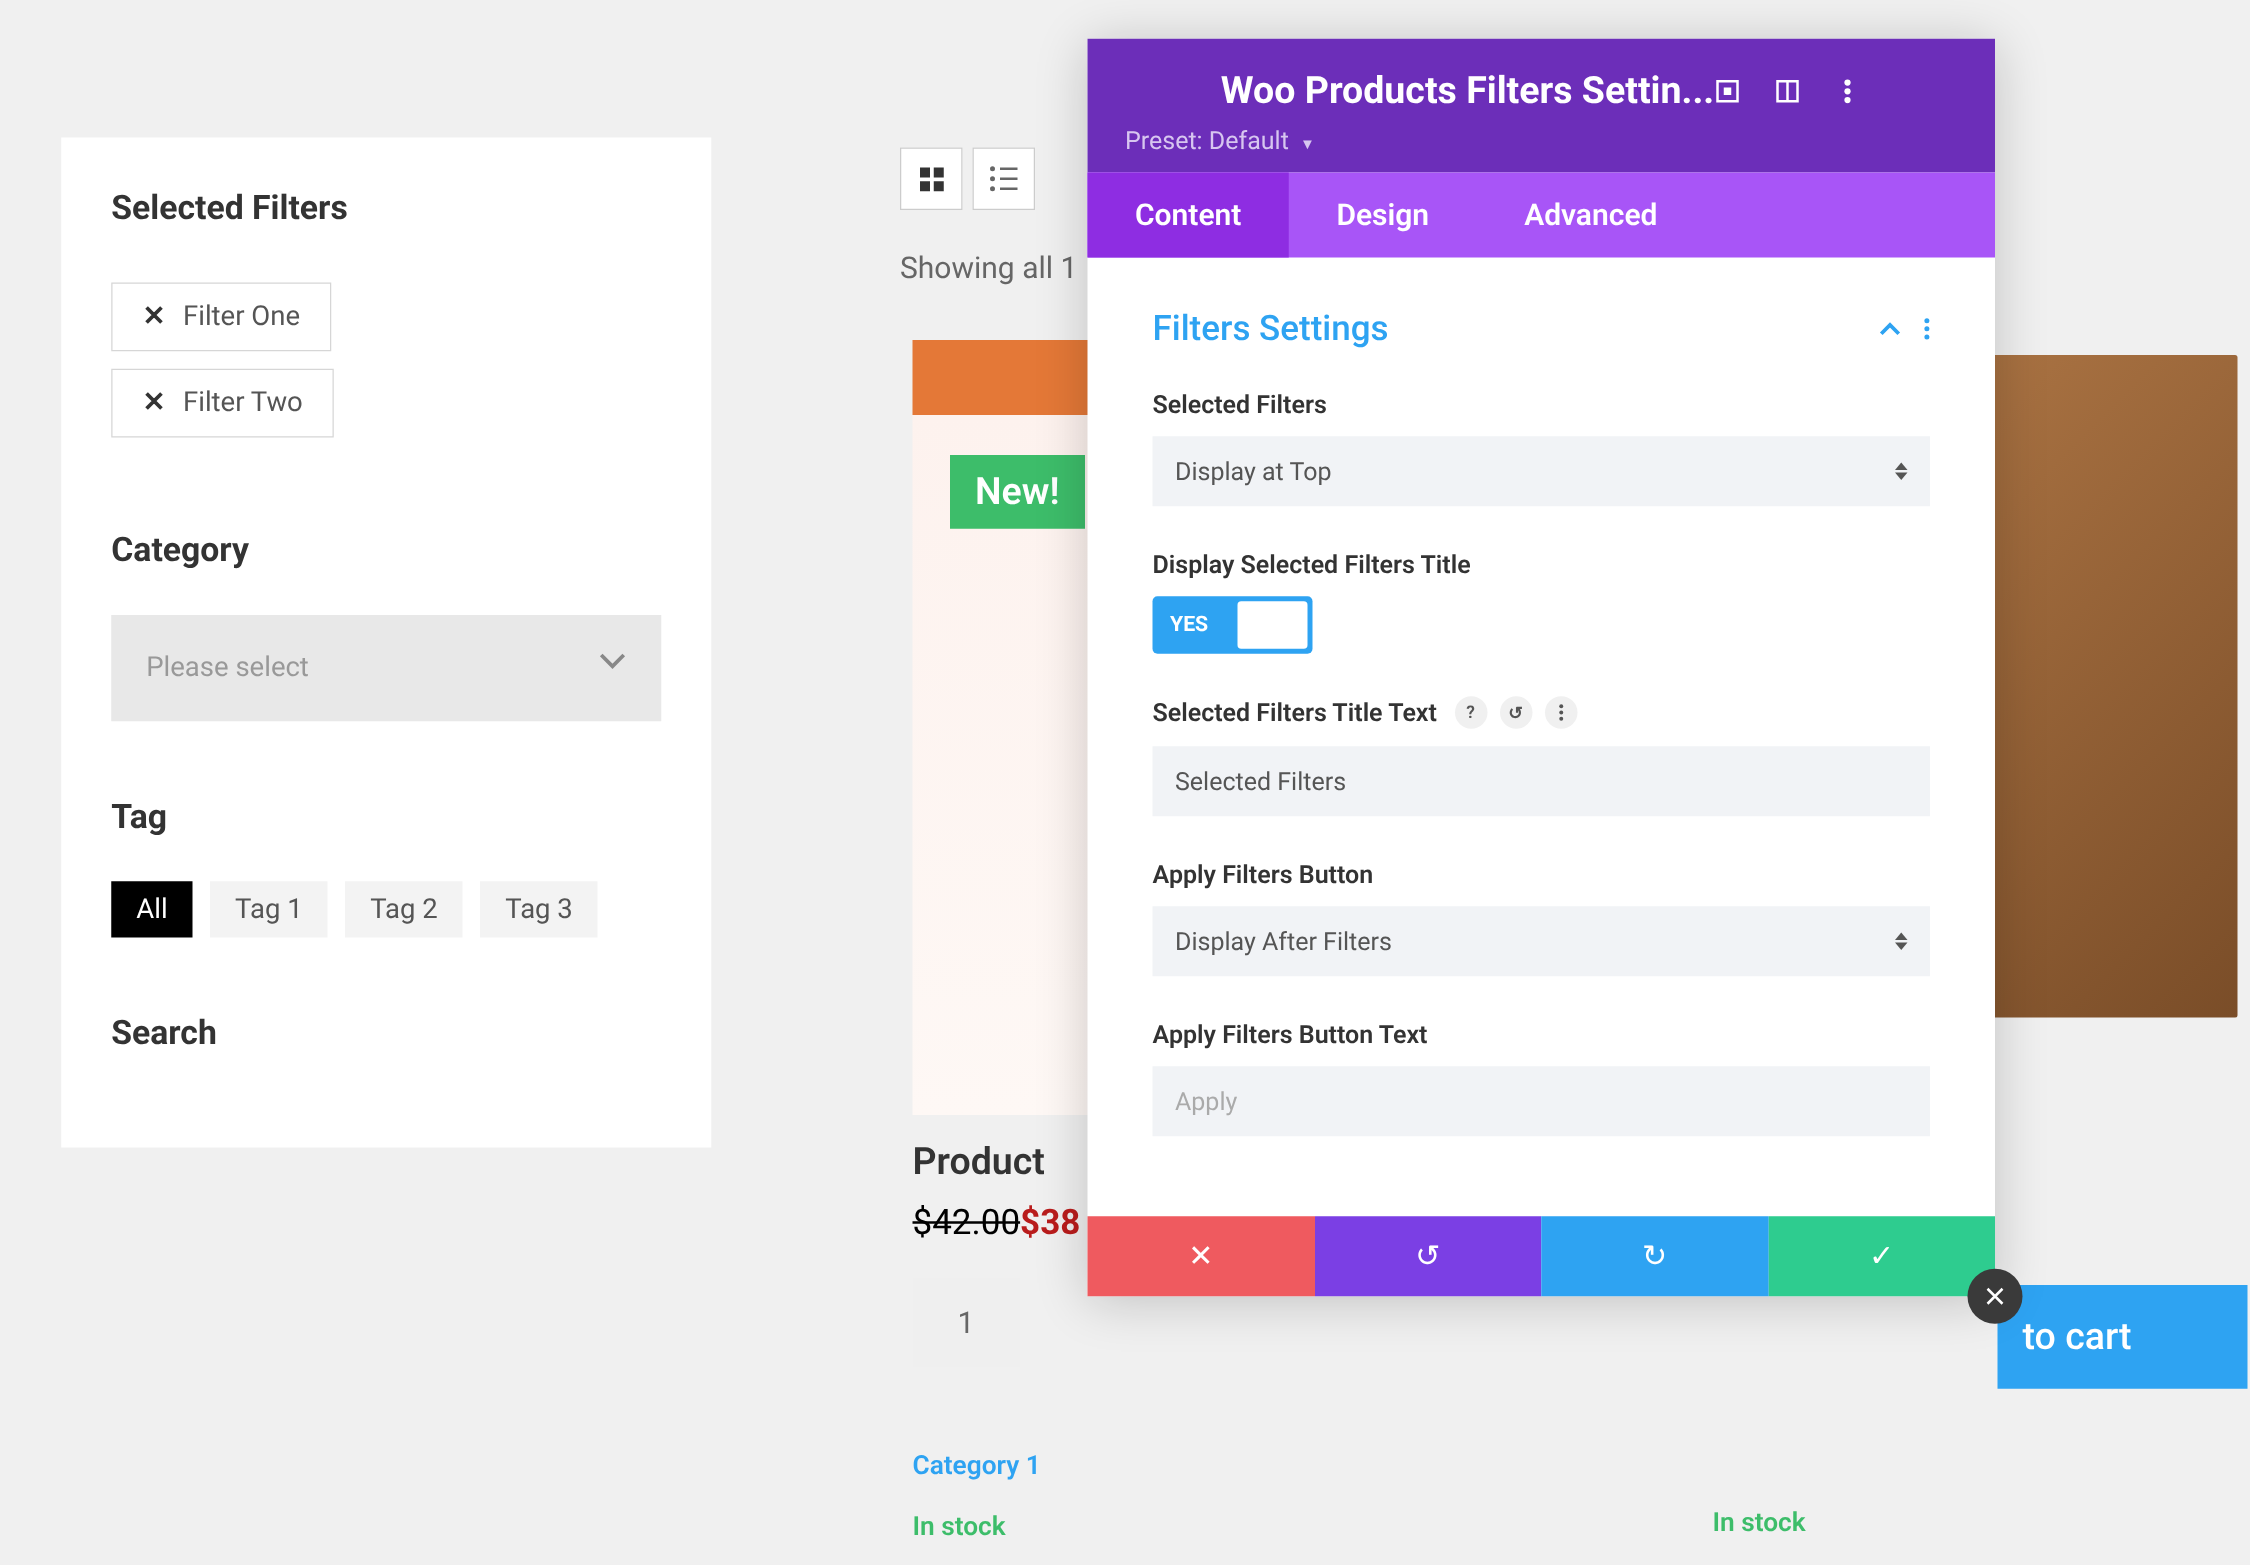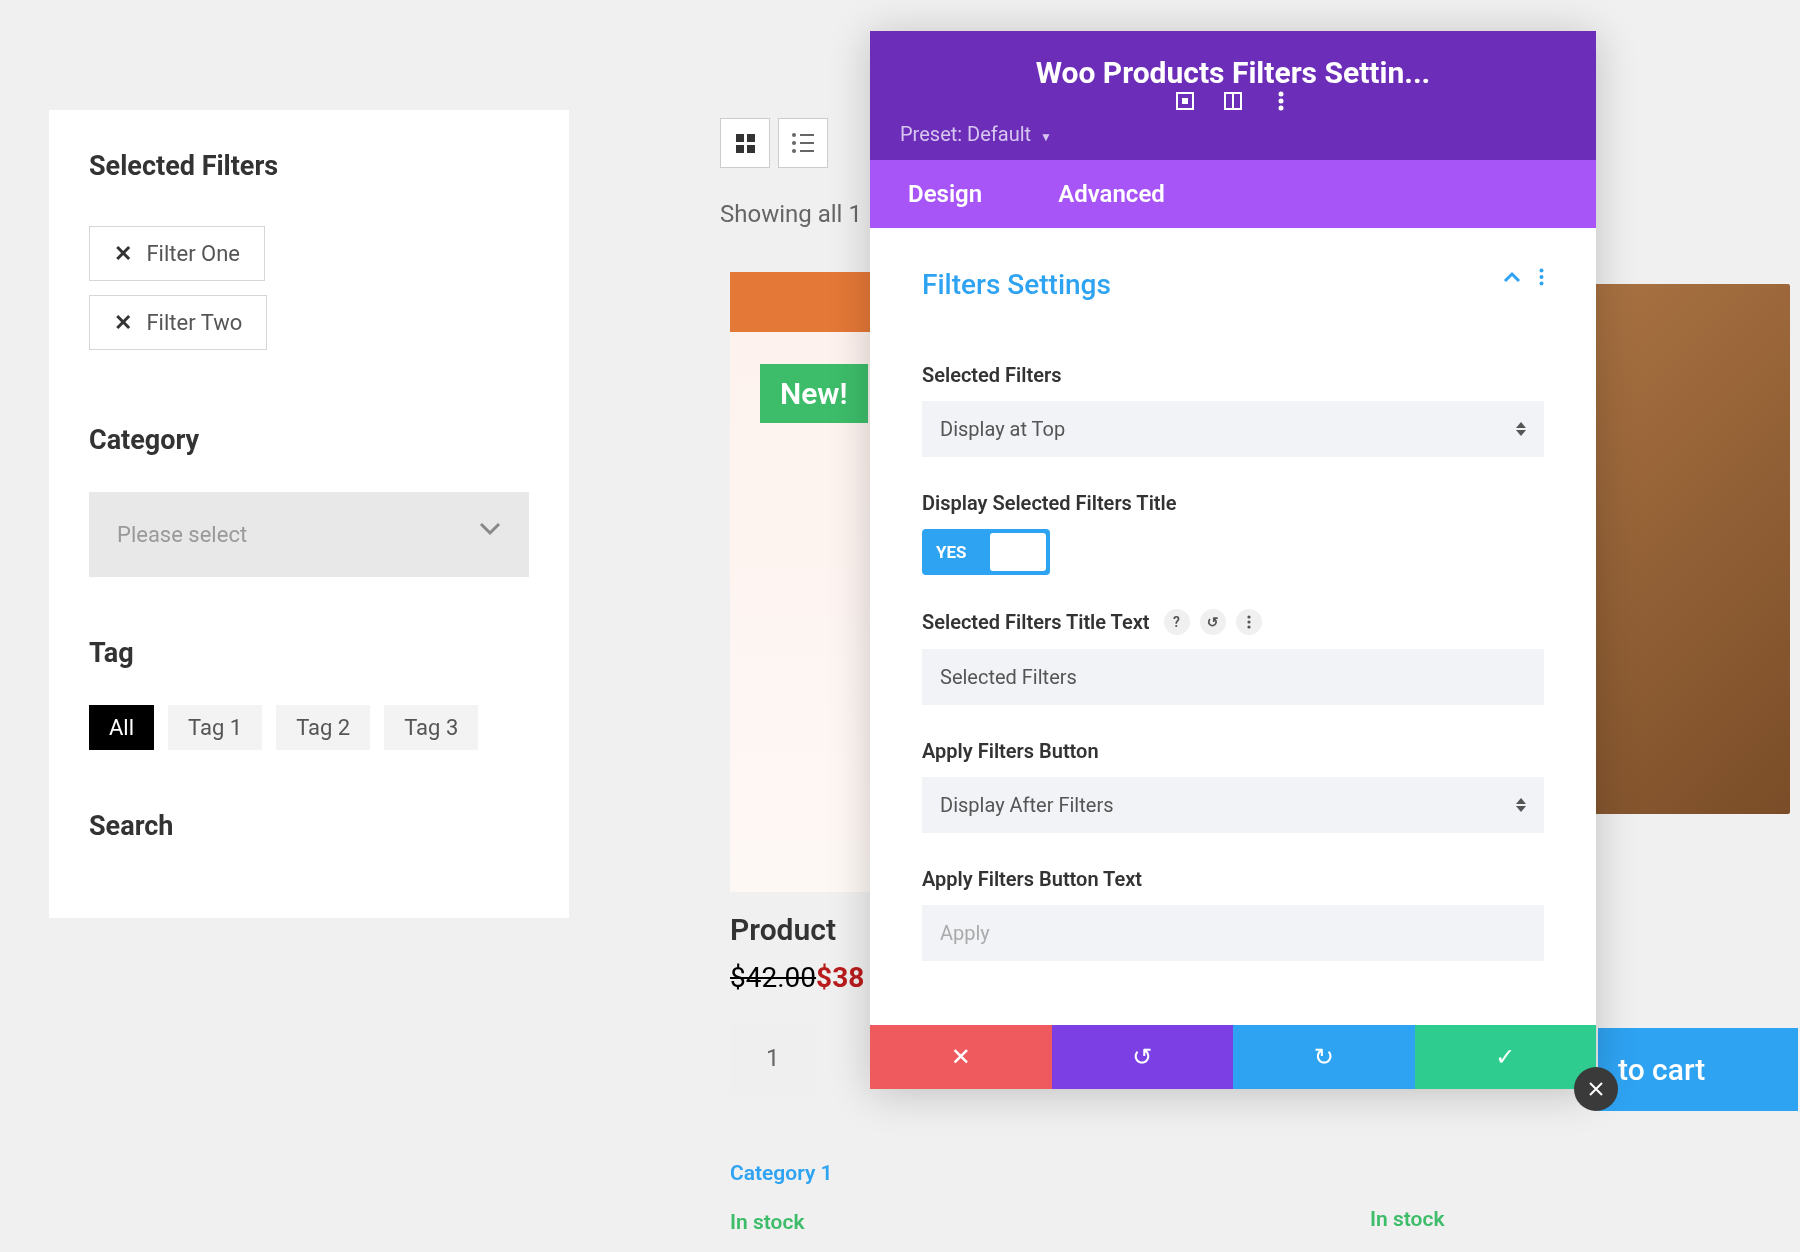--- a/index.html
+++ b/index.html
@@ -209,21 +209,20 @@
     }
     .modal-header {
       background: #6c2eb9;
       padding: 24px 30px 14px;
       color: #fff;
     }
     .modal-title-row {
       display: flex;
       align-items: center;
       justify-content: center;
-      flex-direction: column;
     }
     .modal-title {
       font-size: 30px;
       font-weight: 700;
     }
     .header-icons { display: flex; gap: 26px; align-items: center; }
     .hdr-icon { width: 22px; height: 22px; display: flex; align-items: center; justify-content: center; }
     .preset-row {
       margin-top: 10px;
       font-size: 20px;
@@ -243,23 +242,23 @@
     .tab.active {
       background: #8e2de2;
     }
     .modal-body {
       padding: 40px 52px 30px;
       max-height: 880px;
       overflow: hidden;
     }
     .section-header {
       display: flex;
-      align-items: flex-start;
+      align-items: center;
       justify-content: space-between;
-      margin-bottom: 62px;
+      margin-bottom: 32px;
     }
     .section-title {
       font-size: 28px;
       color: #2ea3f2;
       font-weight: 500;
     }
     .section-icons { display: flex; gap: 18px; align-items: center; color: #2ea3f2; }
     .field-label {
       font-size: 20px;
       font-weight: 600;
@@ -456,20 +455,21 @@
             </svg>
         </div>
       </div>
     </div>
     <div class="preset-row">
       <span>Preset: Default</span>
       <span class="caret">▼</span>
     </div>
   </div>
   <div class="tab-bar">
+    <div class="tab active">Content</div>
     <div class="tab">Design</div>
     <div class="tab">Advanced</div>
   </div>
   <div class="modal-body">
     <div class="section-header">
       <div class="section-title">Filters Settings</div>
       <div class="section-icons">
         <span>
           <svg width="18" height="12" viewBox="0 0 18 12">
               <path d="M2 10 L9 3 L16 10" stroke="#2ea3f2" stroke-width="3" fill="none"></path>

